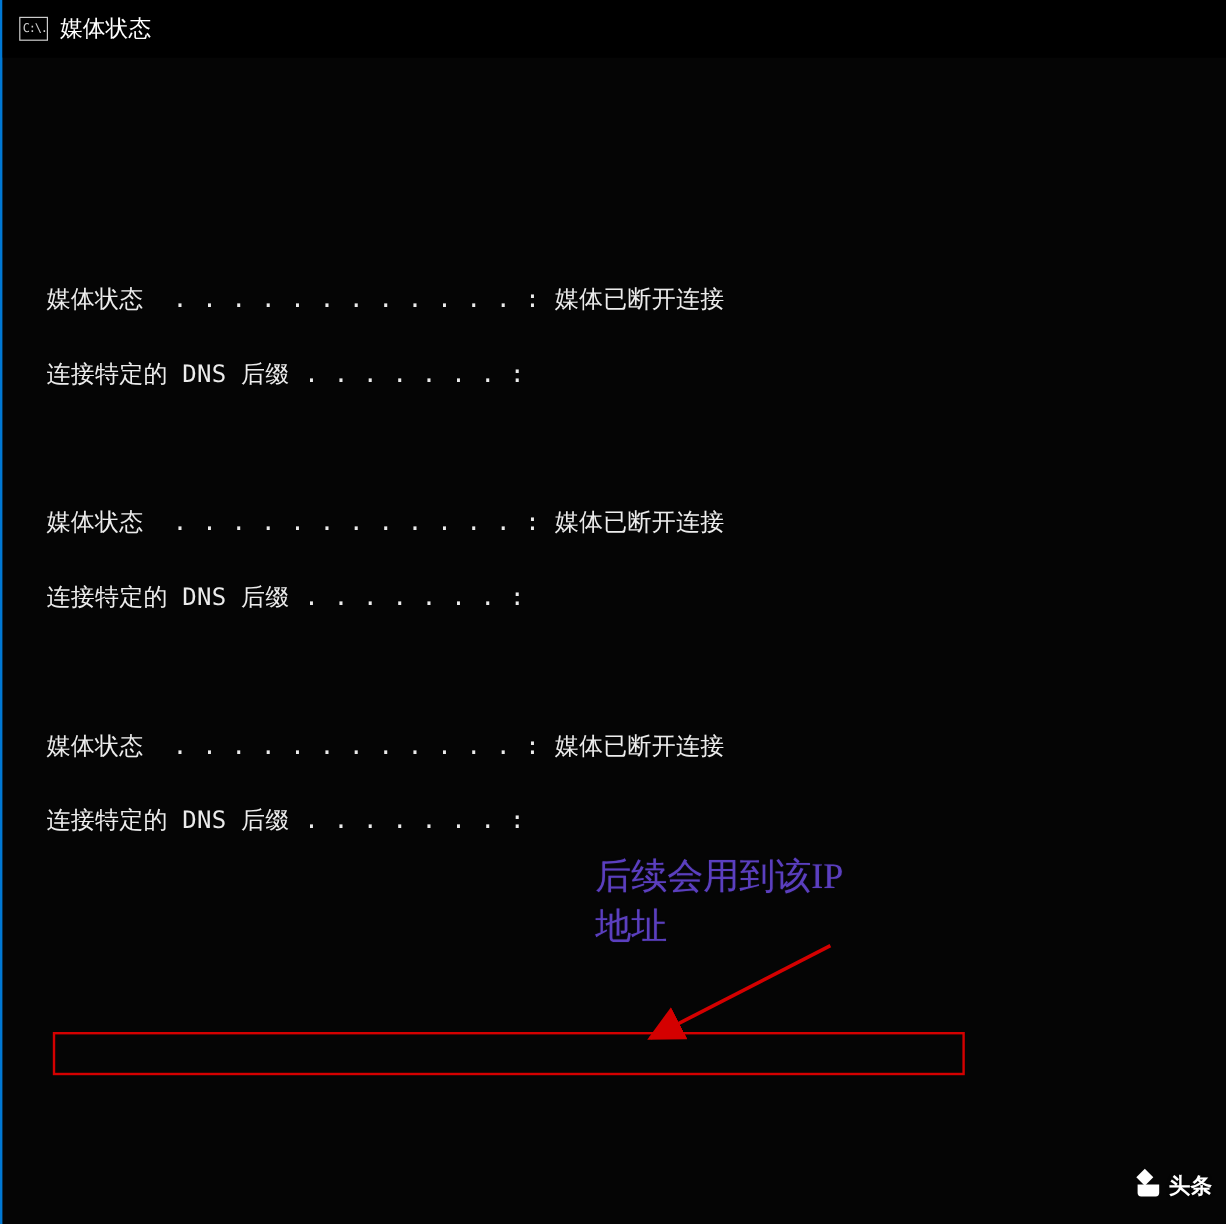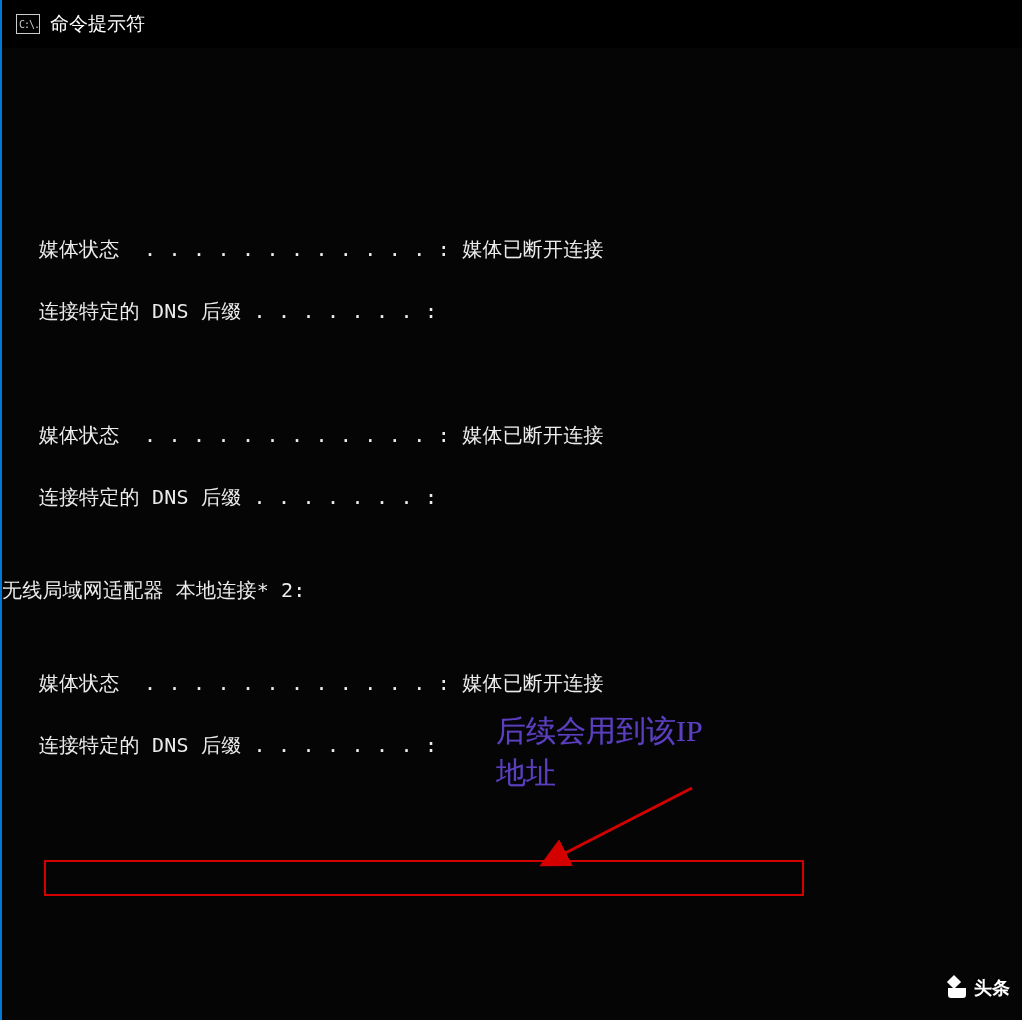--- a/index.html
+++ b/index.html
@@ -70,21 +70,21 @@
     .arrow-svg {
       position: absolute;
       z-index: 6;
       pointer-events: none;
     }
     .watermark {
       position: absolute;
       right: 12px;
       bottom: 20px;
       display: flex;
-      align-items: center;
+      align-items: flex-start;
       gap: 6px;
       color: #fff;
       font-family: Liberation Sans, sans-serif;
       font-size: 18px;
       z-index: 10;
       text-shadow: 0 0 3px rgba(0,0,0,0.8);
     }
     .watermark-icon {
       width: 22px;
       height: 22px;
@@ -104,37 +104,36 @@
       width: 18px; height: 10px;
       left: 2px; bottom: 1px;
       border-radius: 0 0 3px 3px;
     }
   </style>
 </head>
 <body>
 
 <div class="titlebar">
   <div class="titlebar-icon">C:\.</div>
-  <div class="titlebar-text">命令提示符</div>
+  <div class="titlebar-text">媒体状态</div>
 </div>
 
 <div class="terminal">
 <div class="line"></div>
 <div class="line"></div>
 <div class="line"></div>
 <div class="line"></div>
 <div class="line"></div>
 <div class="line">   媒体状态  . . . . . . . . . . . . : 媒体已断开连接</div>
 <div class="line">   连接特定的 DNS 后缀 . . . . . . . :</div>
 <div class="line"></div>
 <div class="line"></div>
 <div class="line">   媒体状态  . . . . . . . . . . . . : 媒体已断开连接</div>
 <div class="line">   连接特定的 DNS 后缀 . . . . . . . :</div>
 <div class="line"></div>
-<div class="line">无线局域网适配器 本地连接* 2:</div>
 <div class="line"></div>
 <div class="line">   媒体状态  . . . . . . . . . . . . : 媒体已断开连接</div>
 <div class="line">   连接特定的 DNS 后缀 . . . . . . . :</div>
 <div class="line"></div>
 
 <div class="line"></div>
 
 
 
 

